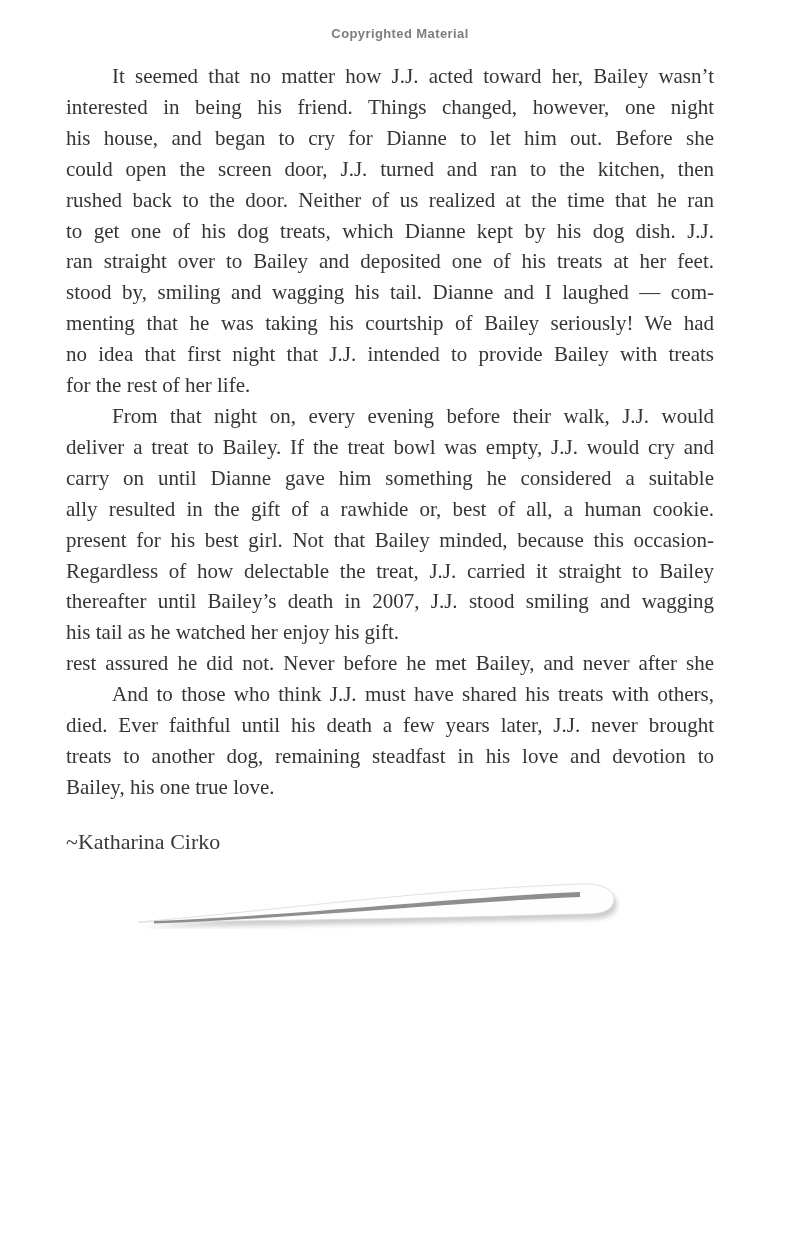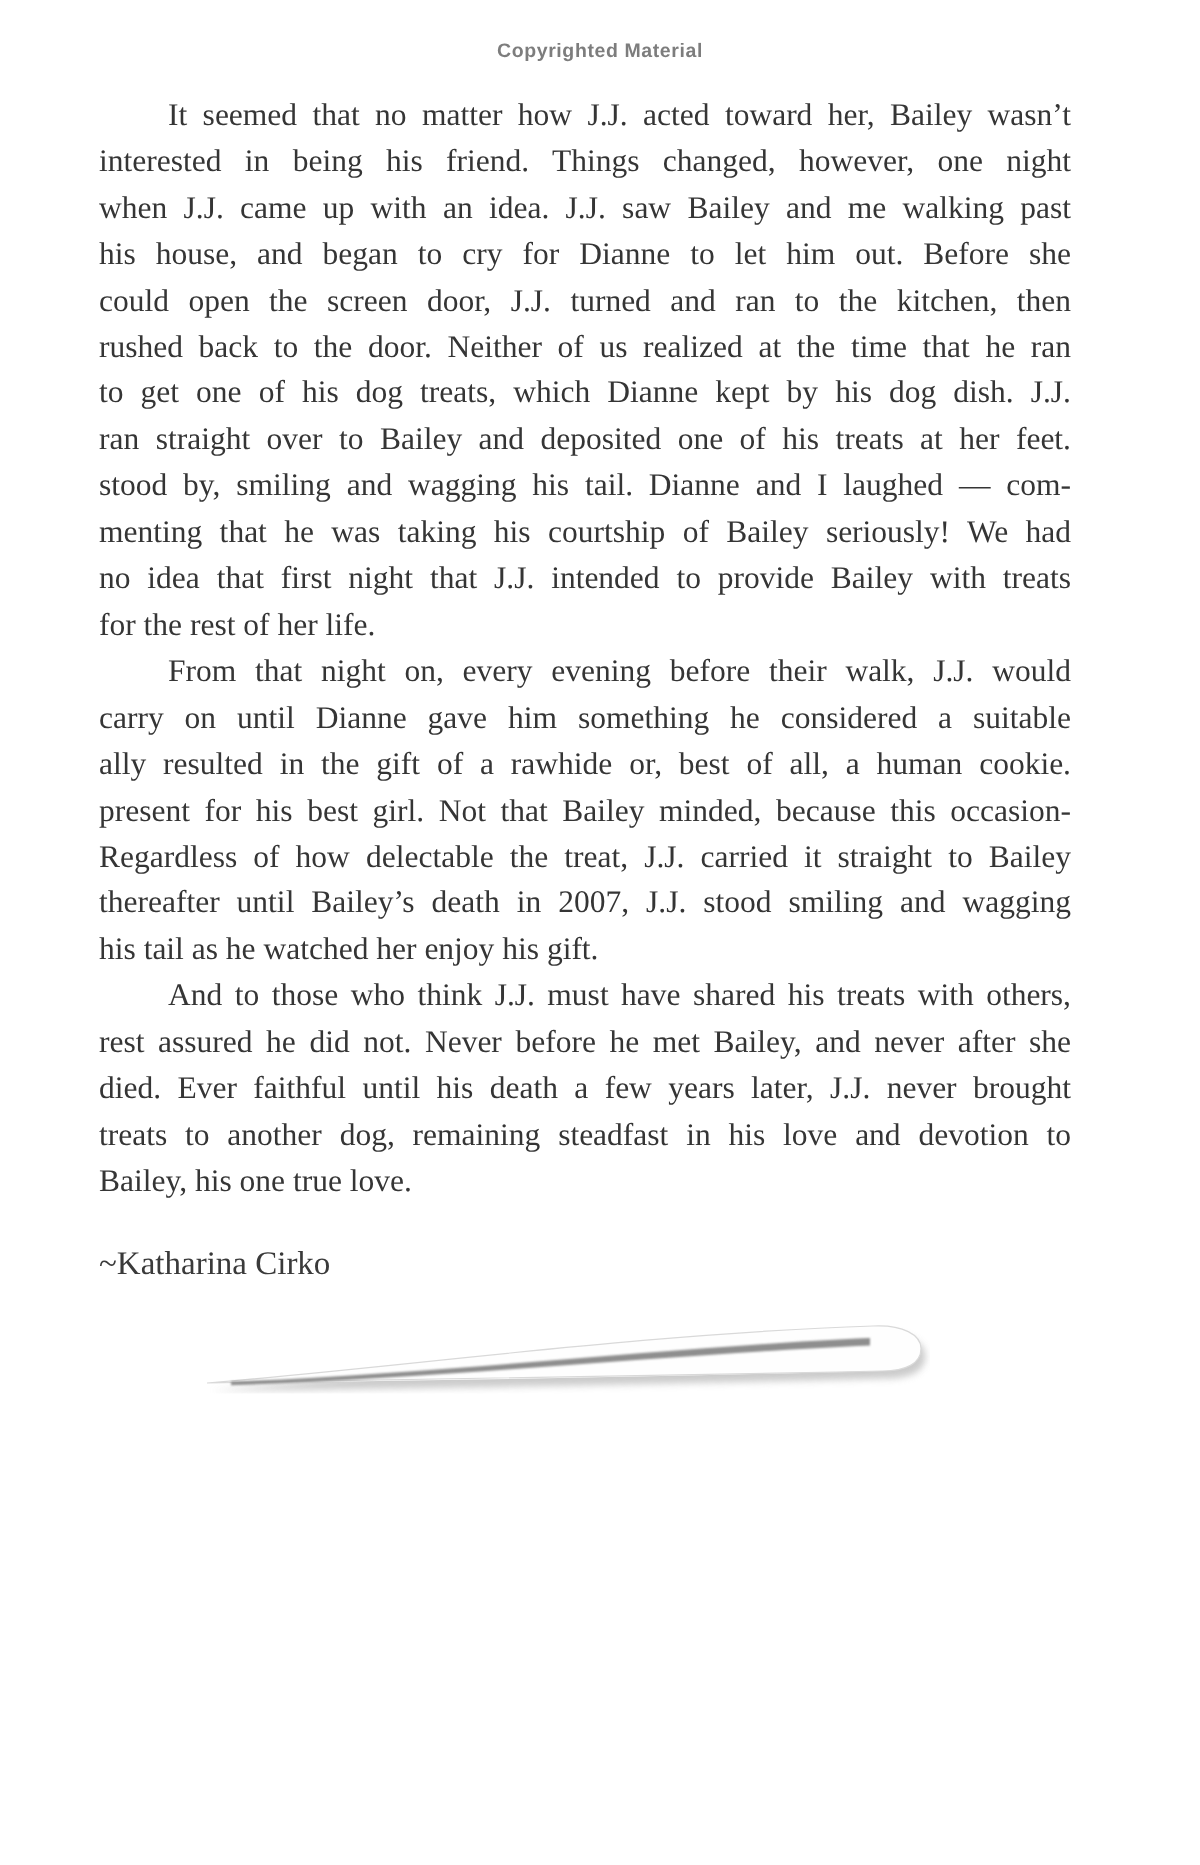--- a/index.html
+++ b/index.html
@@ -78,43 +78,43 @@
 <body>
 
 <div class="page">
 
   <div class="copyright-top">Copyrighted Material</div>
 
   <div class="body-text">
       <div class="para">
         <div class="line first">It seemed that no matter how J.J. acted toward her, Bailey wasn’t</div>
         <div class="line">interested in being his friend. Things changed, however, one night</div>
-        <div class="line">when J.J. came up with an idea. J.J. saw Bailey and me walking past</div>
         <div class="line">his house, and began to cry for Dianne to let him out. Before she</div>
         <div class="line">could open the screen door, J.J. turned and ran to the kitchen, then</div>
         <div class="line">rushed back to the door. Neither of us realized at the time that he ran</div>
         <div class="line">to get one of his dog treats, which Dianne kept by his dog dish. J.J.</div>
         <div class="line">ran straight over to Bailey and deposited one of his treats at her feet.</div>
         <div class="line">stood by, smiling and wagging his tail. Dianne and I laughed — com-</div>
         <div class="line">menting that he was taking his courtship of Bailey seriously! We had</div>
         <div class="line">no idea that first night that J.J. intended to provide Bailey with treats</div>
         <div class="line last">for the rest of her life.</div>
       </div>
       <div class="para">
         <div class="line first">From that night on, every evening before their walk, J.J. would</div>
+        <div class="line">deliver a treat to Bailey. If the treat bowl was empty, J.J. would cry and</div>
         <div class="line">carry on until Dianne gave him something he considered a suitable</div>
         <div class="line">ally resulted in the gift of a rawhide or, best of all, a human cookie.</div>
         <div class="line">present for his best girl. Not that Bailey minded, because this occasion-</div>
         <div class="line">Regardless of how delectable the treat, J.J. carried it straight to Bailey</div>
         <div class="line">thereafter until Bailey’s death in 2007, J.J. stood smiling and wagging</div>
         <div class="line last">his tail as he watched her enjoy his gift.</div>
       </div>
       <div class="para">
+        <div class="line">rest assured he did not. Never before he met Bailey, and never after she</div>
         <div class="line first">And to those who think J.J. must have shared his treats with others,</div>
-        <div class="line">rest assured he did not. Never before he met Bailey, and never after she</div>
         <div class="line">died. Ever faithful until his death a few years later, J.J. never brought</div>
         <div class="line">treats to another dog, remaining steadfast in his love and devotion to</div>
         <div class="line last">Bailey, his one true love.</div>
       </div>
     </div>
 
   <div class="attribution">~Katharina Cirko</div>
 
   <div class="swoosh-wrap">
     <svg width="490" height="58" viewBox="0 0 490 58">

